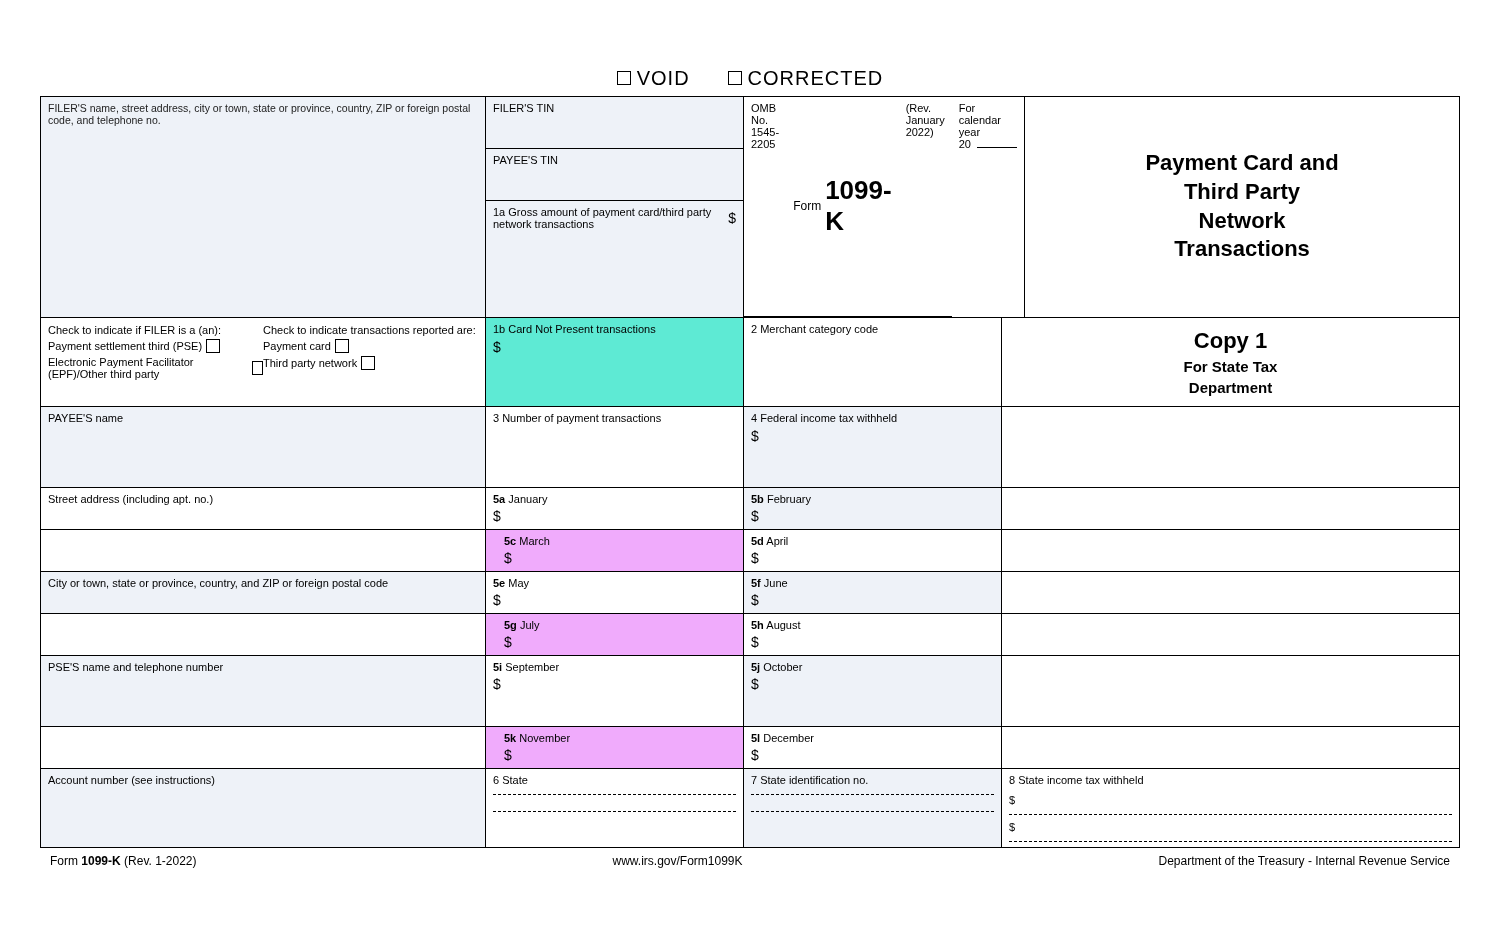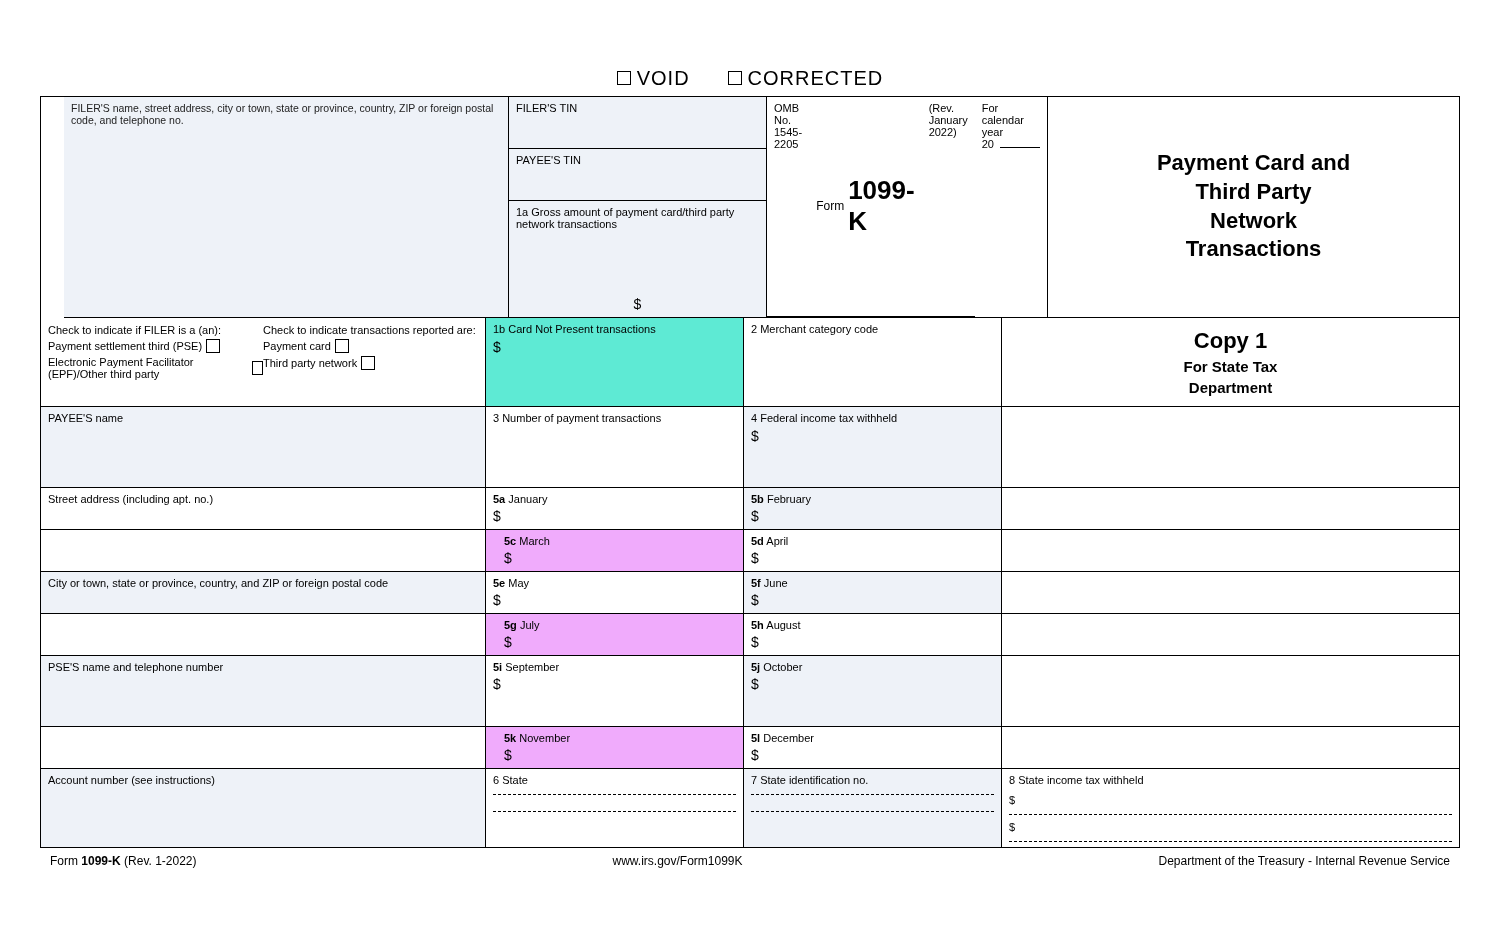--- a/index.html
+++ b/index.html
@@ -40,21 +40,20 @@
       border: 1.5px solid #000;
       vertical-align: middle;
     }
     .main-form {
       border: 1.5px solid #000;
     }
     
     .row1 {
       display: flex;
       border-bottom: 1.5px solid #000;
-      margin-left: 23px;
     }
     .filer-name-cell {
       flex: 0 0 445px;
       border-right: 1.5px solid #000;
       padding: 5px 7px;
       background: #eef2f8;
       min-height: 220px;
       font-size: 11px;
     }
     .filer-name-cell .label-text {
@@ -80,23 +79,22 @@
       background: #eef2f8;
       font-size: 11px;
       min-height: 52px;
     }
     .gross-amount-cell {
       padding: 5px 7px;
       background: #eef2f8;
       font-size: 11px;
       flex: 1;
       display: flex;
-      flex-direction: column;
+      flex-direction: row;
       justify-content: space-between;
-      align-items: center;
     }
     .dollar-line {
       font-size: 14px;
       margin-top: 4px;
     }
     .omb-col {
       flex: 0 0 258px;
       border-right: 1.5px solid #000;
       display: flex;
       flex-direction: row;

